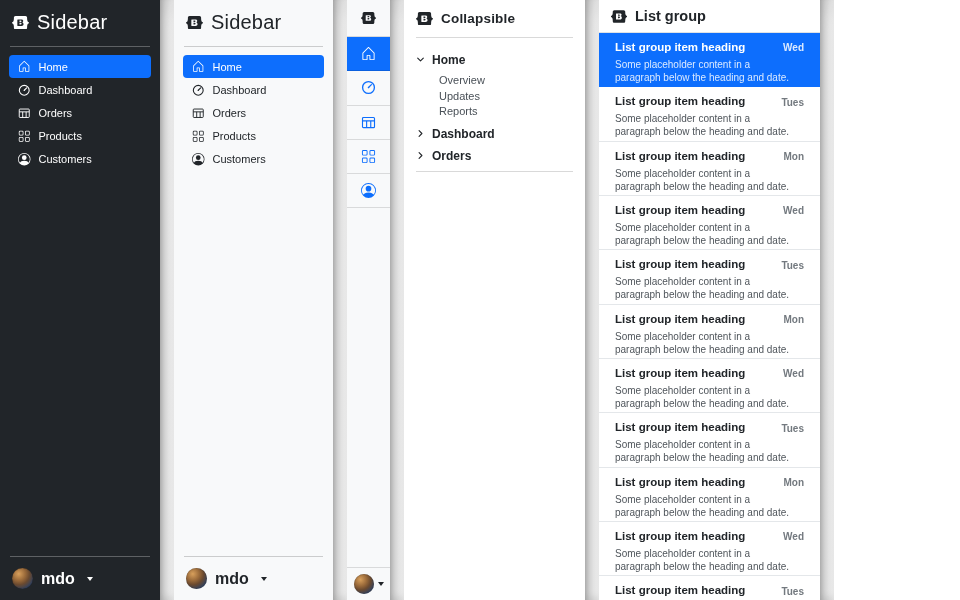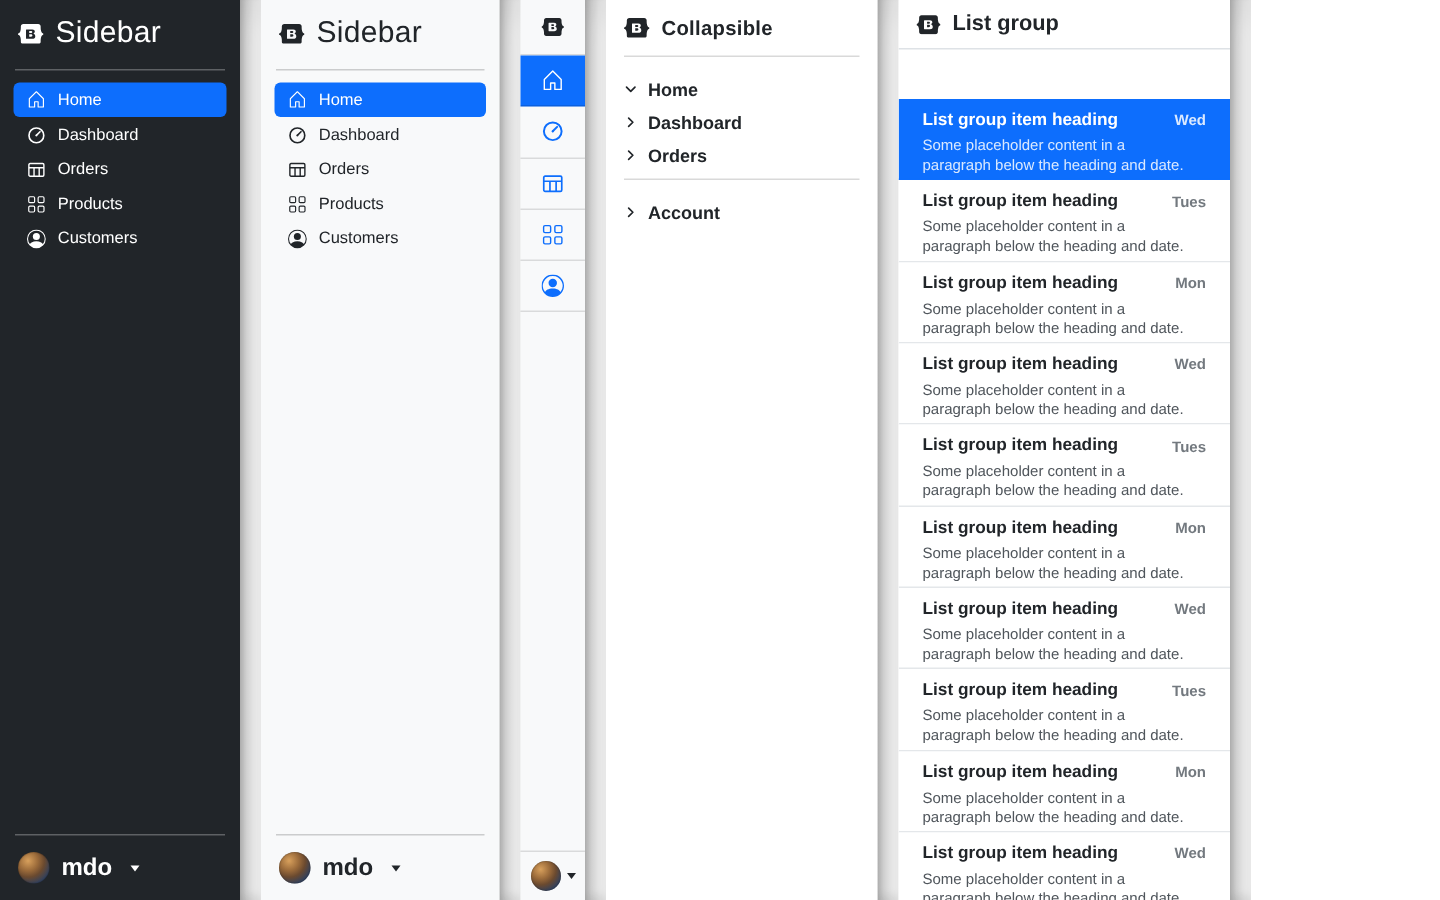--- a/index.html
+++ b/index.html
@@ -79,21 +79,21 @@
   .tree-child { display:flex; align-items:center; height:15.8px; font-size:11px; color:#495057; cursor:pointer; }
 
   
   .lg-panel { width:221px; background:#ffffff; overflow:hidden; }
   .lg-header {
     flex:none; height:33px; display:flex; align-items:center; gap:8px;
     padding:12px 12px; border-bottom:1px solid #dee2e6;
     font-size:14.5px; font-weight:600; color:#212529; cursor:pointer;
   }
   .lg-header svg { width:16px; height:13px; display:block; }
-  .lg-list { flex:1; overflow:hidden; display:flex; flex-direction:column;margin-top:33px; }
+  .lg-list { flex:1; overflow:hidden; display:flex; flex-direction:column; }
   .lg-item {
     flex:none; height:54.35px; padding:7px 16px 0;
     border-bottom:1px solid #e4e7ea; overflow:hidden; cursor:pointer; background:#fff;
   }
   .lg-item-top { display:flex; align-items:center; justify-content:space-between; }
   .lg-heading { font-size:11.5px; font-weight:bold; color:#212529; line-height:1.35; }
   .lg-date { font-size:10px; color:#73797f;font-weight:bold; }
   .lg-body { font-size:10px; line-height:1.3; color:#4f555b; margin-top:2.5px; max-width:176px; }
   .lg-item.active { background:#0d6efd; border-color:#0d6efd; }
   .lg-item.active .lg-heading { color:#fff; }
@@ -307,48 +307,43 @@
   <hr class="rule">
   <div class="tree" id="tree-main">
       <div class="tree-row">
         <span class="chev">
           <svg viewBox="0 0 16 16" fill="none" stroke="currentColor" stroke-width="2" stroke-linecap="round" stroke-linejoin="round" xmlns="http://www.w3.org/2000/svg">
             <path d="M3 5.5 8 10.5 13 5.5"></path>
           </svg>
         </span>
         <span>Home</span>
       </div>
+      <div class="tree-children">
+        <div class="tree-child">Overview</div>
+        <div class="tree-child">Updates</div>
+        <div class="tree-child">Reports</div>
+      </div>
       <div class="tree-row">
         <span class="chev">
           <svg viewBox="0 0 16 16" fill="none" stroke="currentColor" stroke-width="2" stroke-linecap="round" stroke-linejoin="round" xmlns="http://www.w3.org/2000/svg">
             <path d="M5.5 3 10.5 8 5.5 13"></path>
           </svg>
         </span>
         <span>Dashboard</span>
       </div>
       <div class="tree-row">
         <span class="chev">
           <svg viewBox="0 0 16 16" fill="none" stroke="currentColor" stroke-width="2" stroke-linecap="round" stroke-linejoin="round" xmlns="http://www.w3.org/2000/svg">
             <path d="M5.5 3 10.5 8 5.5 13"></path>
           </svg>
         </span>
         <span>Orders</span>
       </div>
     </div>
   <hr class="rule">
-  <div class="tree" id="tree-footer">
-      <div class="tree-row">
-        <span class="chev">
-          <svg viewBox="0 0 16 16" fill="none" stroke="currentColor" stroke-width="2" stroke-linecap="round" stroke-linejoin="round" xmlns="http://www.w3.org/2000/svg">
-            <path d="M5.5 3 10.5 8 5.5 13"></path>
-          </svg>
-        </span>
-        <span>Account</span>
-      </div>
-    </div>
 </aside>
 
 <div class="v-divider"></div>
 
 <aside class="panel lg-panel">
   <div class="lg-header">
     <span class="brand-logo">
         <svg viewBox="0 0 118 94" fill="currentColor" xmlns="http://www.w3.org/2000/svg">
           <path fill-rule="evenodd" clip-rule="evenodd" d="M24.509 0c-6.733 0-11.715 5.893-11.492 12.284.214 6.14-.064 14.092-2.066 20.577C8.943 39.365 5.547 43.485 0 44.014v5.972c5.547.529 8.943 4.649 10.951 11.153 2.002 6.485 2.28 14.437 2.066 20.577C12.794 88.106 17.776 94 24.51 94H93.5c6.733 0 11.714-5.893 11.491-12.284-.214-6.14.064-14.092 2.066-20.577 2.009-6.504 5.396-10.624 10.943-11.153v-5.972c-5.547-.529-8.934-4.649-10.943-11.153-2.002-6.484-2.28-14.437-2.066-20.577C105.214 5.894 100.233 0 93.5 0H24.508zM80 57.863C80 64.663 74.681 69 66.5 69H39a2 2 0 0 1-2-2V27a2 2 0 0 1 2-2h27.5c6.722 0 11.334 3.777 11.334 9.949 0 4.333-3.334 8.212-7.584 8.937v.277C76.035 45.435 80 49.985 80 57.863zM66.14 36.993c0 3.175-2.584 4.985-6.667 4.985h-7.5v-10h7.5c4.083 0 6.667 1.81 6.667 5.015zm-6.924 10.53H51.973V59h7.416c4.666 0 7.25-1.935 7.25-5.57 0-3.632-2.654-5.907-7.423-5.907z"></path>
         </svg>

